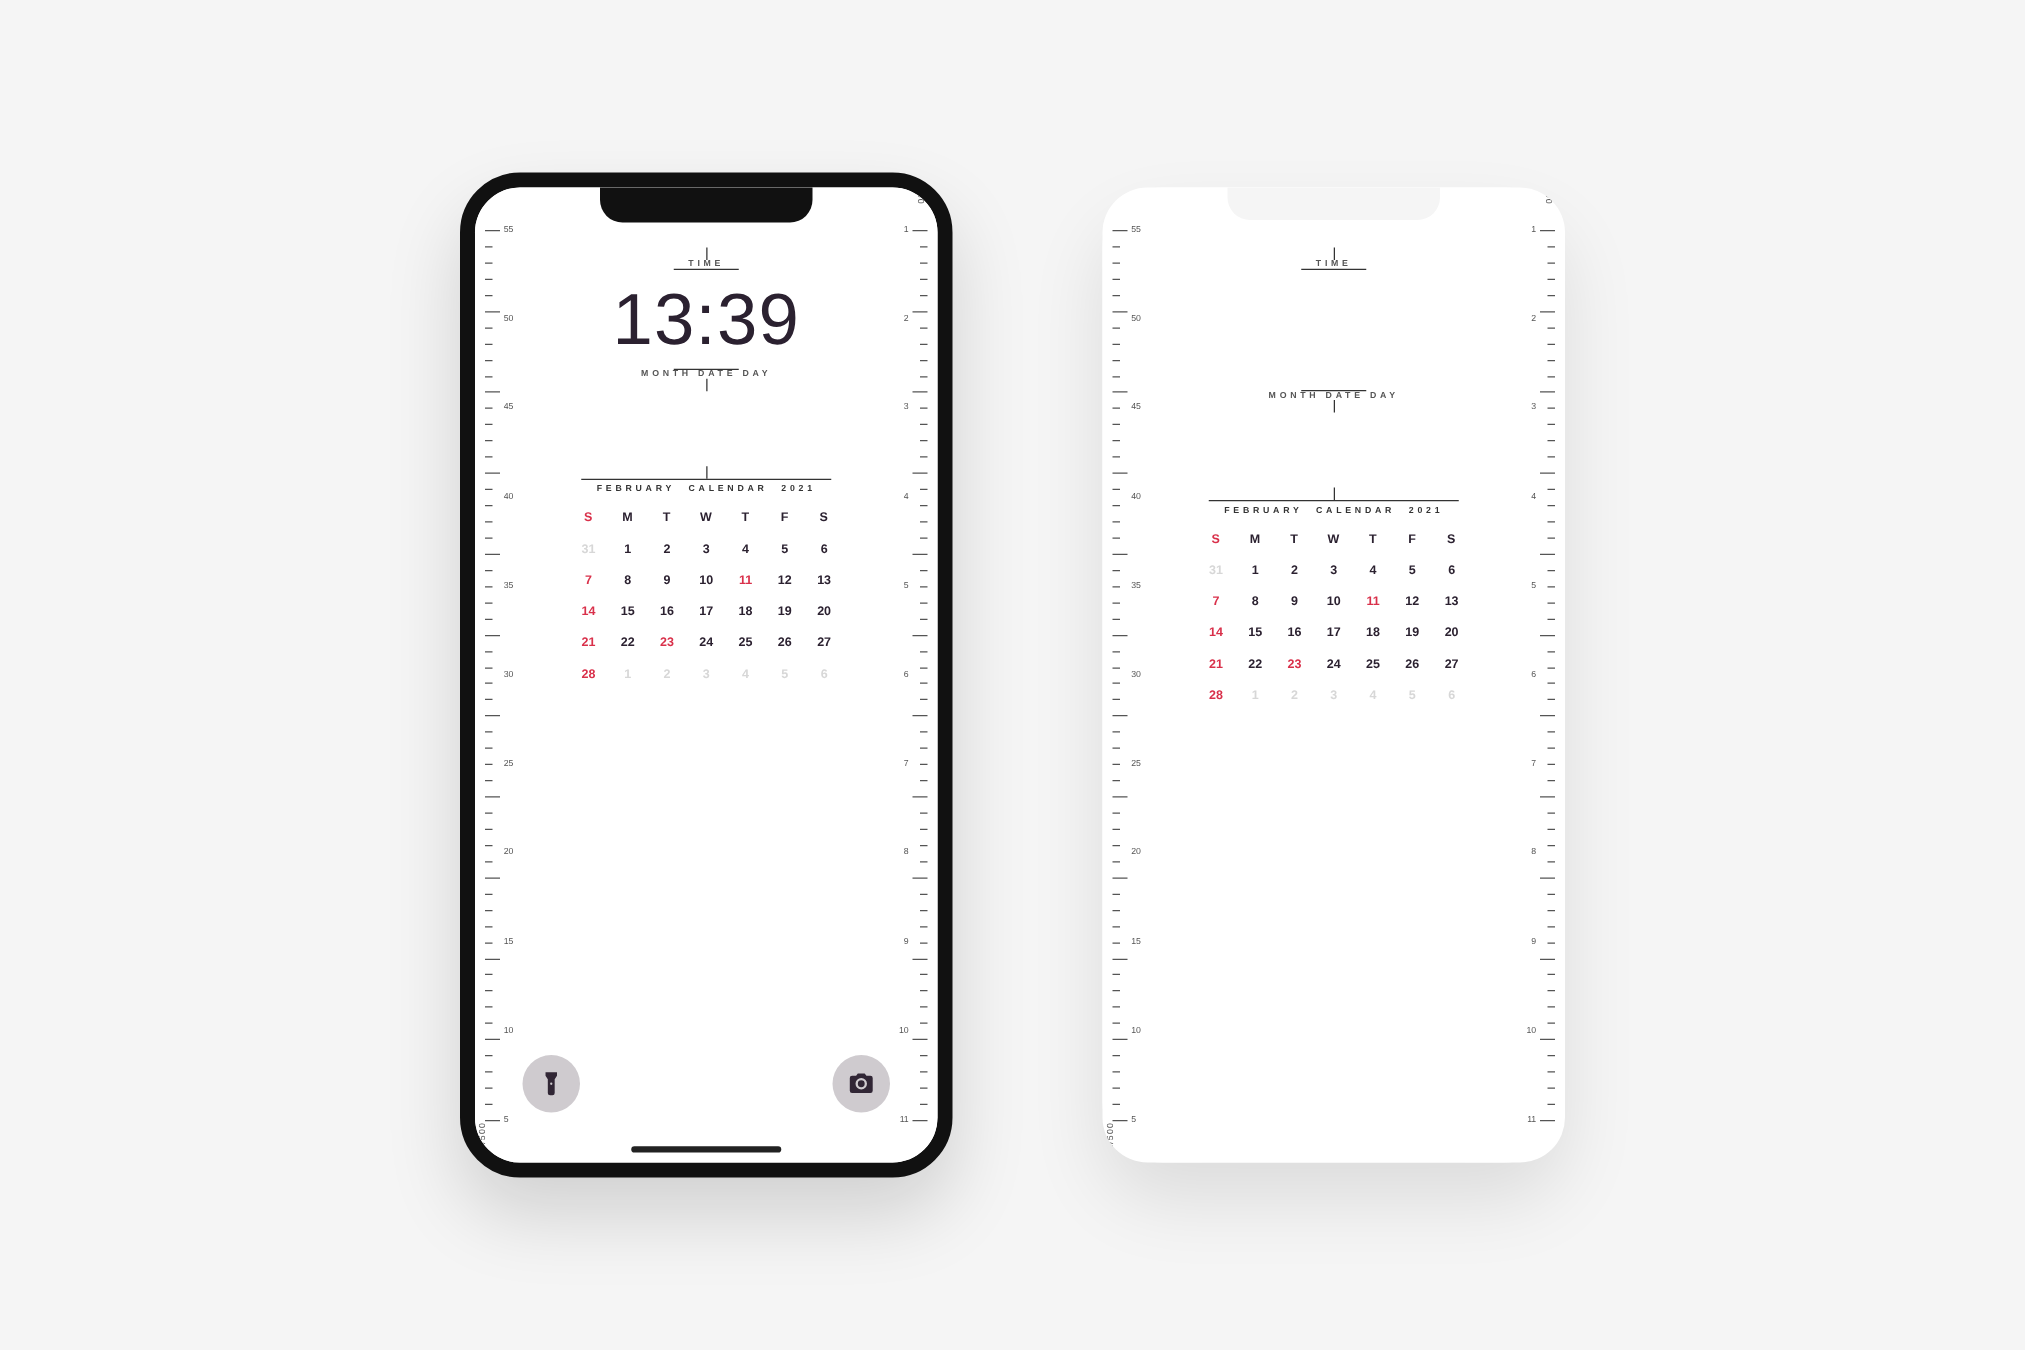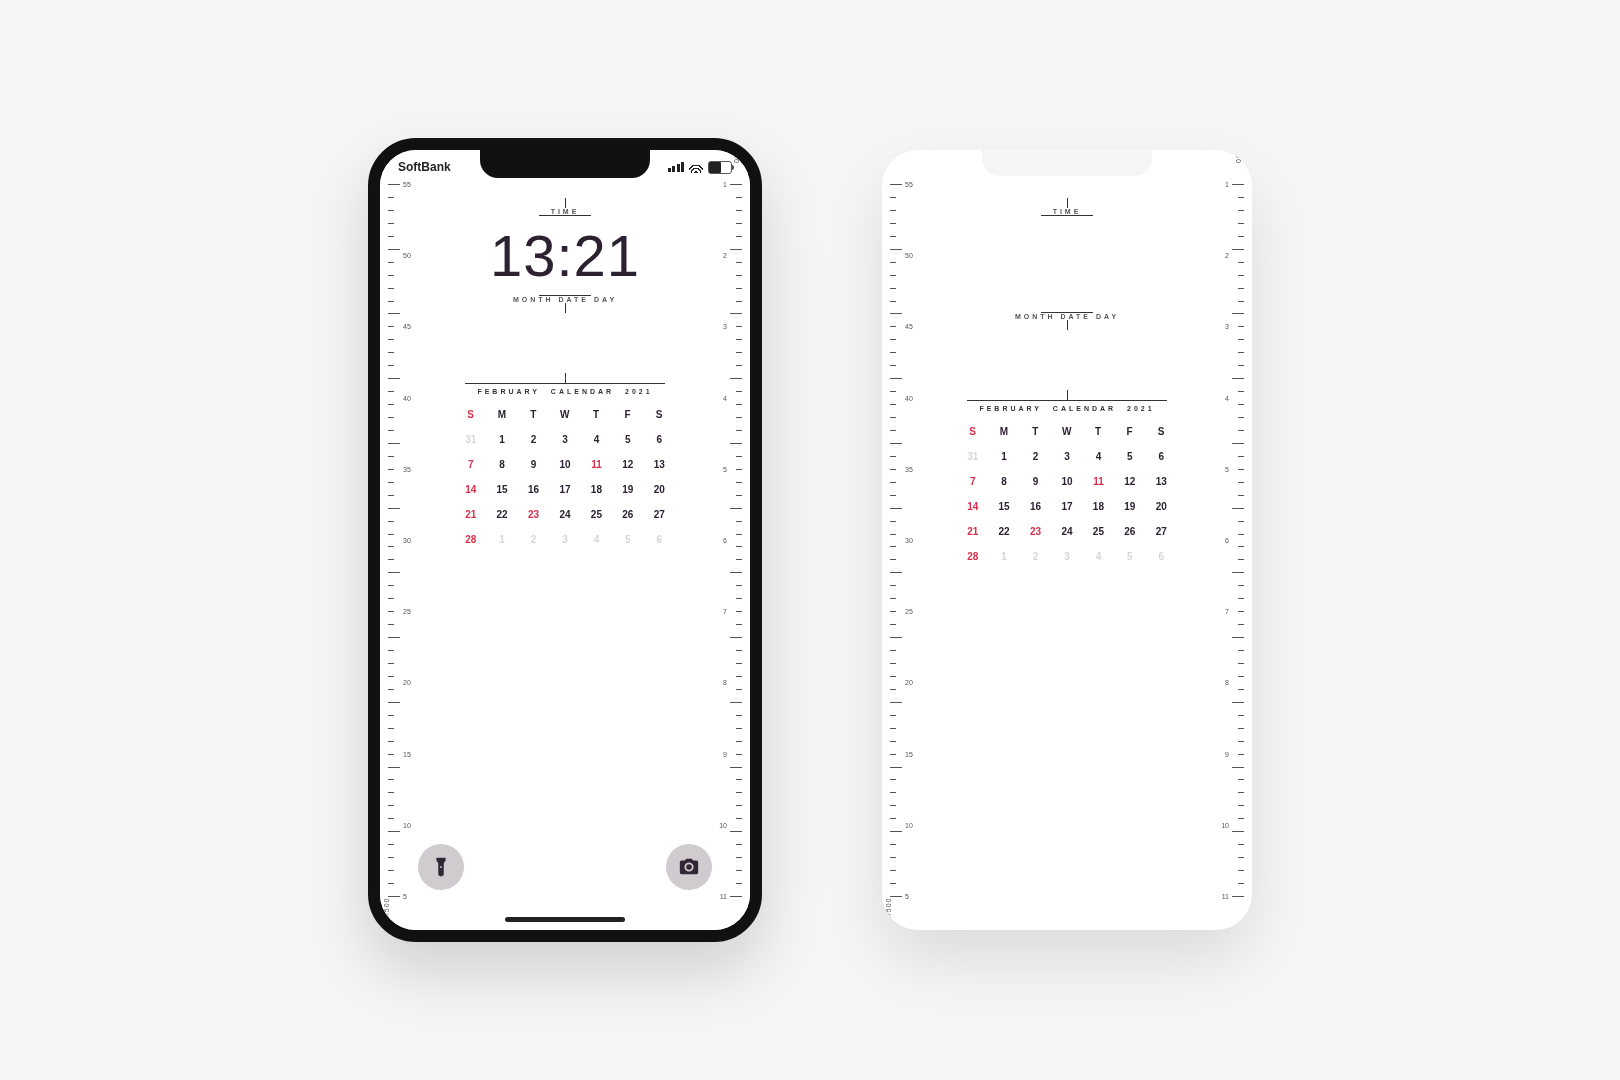--- a/index.html
+++ b/index.html
@@ -243,35 +243,20 @@
   .spacer-lg { height: 60px; }
 
 </style>
 </head>
 <body>
 
 <div class="device framed">
   <div class="notch"></div>
   <div class="screen">
 
-    <div class="statusbar">
-      <span>SoftBank</span>
-      <div class="status-right">
-        <span class="signal">
-            <i></i>
-            <i></i>
-            <i></i>
-            <i></i>
-          </span>
-        <span class="wifi-arc"></span>
-        <span class="battery">
-            <i></i>
-          </span>
-      </div>
-    </div>
 
     <div class="ruler ruler-left">
       <div class="ruler-track">
           <div class="tick major" style="top: 0%;"></div>
           <div class="tick minor" style="top: 1.81818%;"></div>
           <div class="tick minor" style="top: 3.63636%;"></div>
           <div class="tick minor" style="top: 5.45455%;"></div>
           <div class="tick minor" style="top: 7.27273%;"></div>
           <div class="tick major" style="top: 9.09091%;"></div>
           <div class="tick minor" style="top: 10.9091%;"></div>
@@ -409,21 +394,21 @@
           <div class="tick-label" style="top: 100%;">11</div>
         </div>
       <span class="ruler-caption">1/100</span>
     </div>
 
     <div class="content">
       <div class="spacer"></div>
       <div class="divtick"></div>
       <p class="section-label">TIME</p>
       <div class="divline"></div>
-      <p class="clock">13:21</p>
+      <p class="clock">13:39</p>
       <div style="height:4px"></div>
       <div class="divline"></div>
       <p class="section-label">MONTH  DATE  DAY</p>
       <div class="divtick"></div>
 
       <div class="spacer-lg"></div>
 
       <div class="divtick"></div>
       <div class="cal-hr"></div>
       <p class="cal-title">FEBRUARY  CALENDAR  2021</p>

